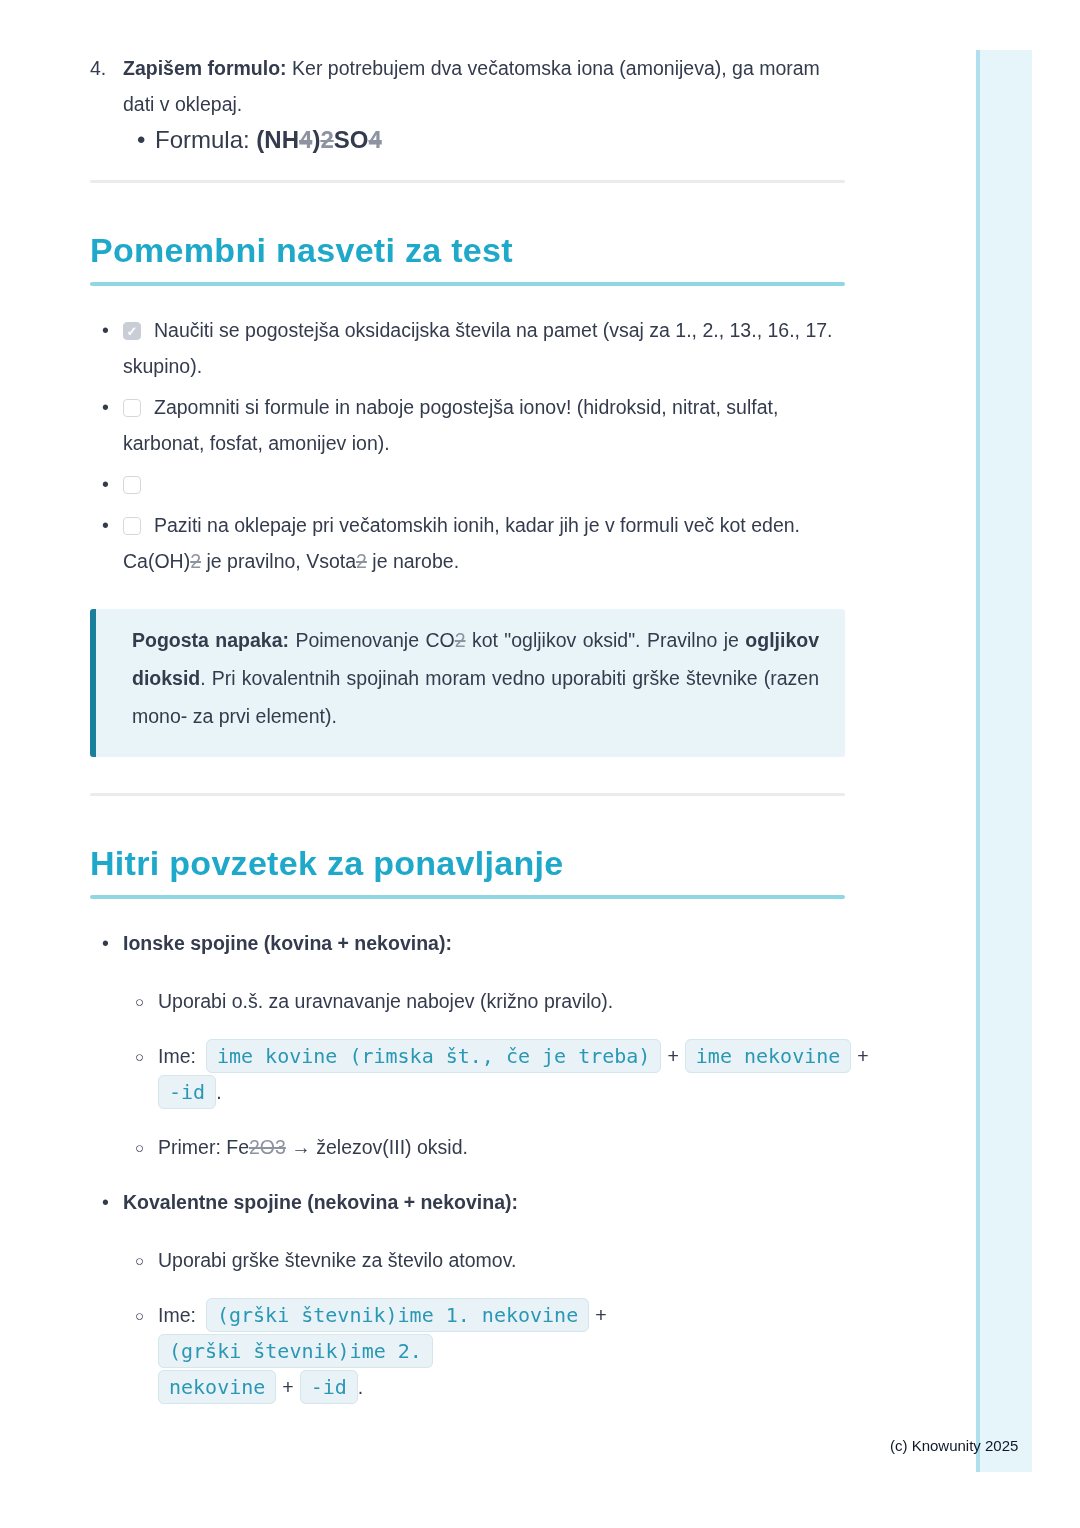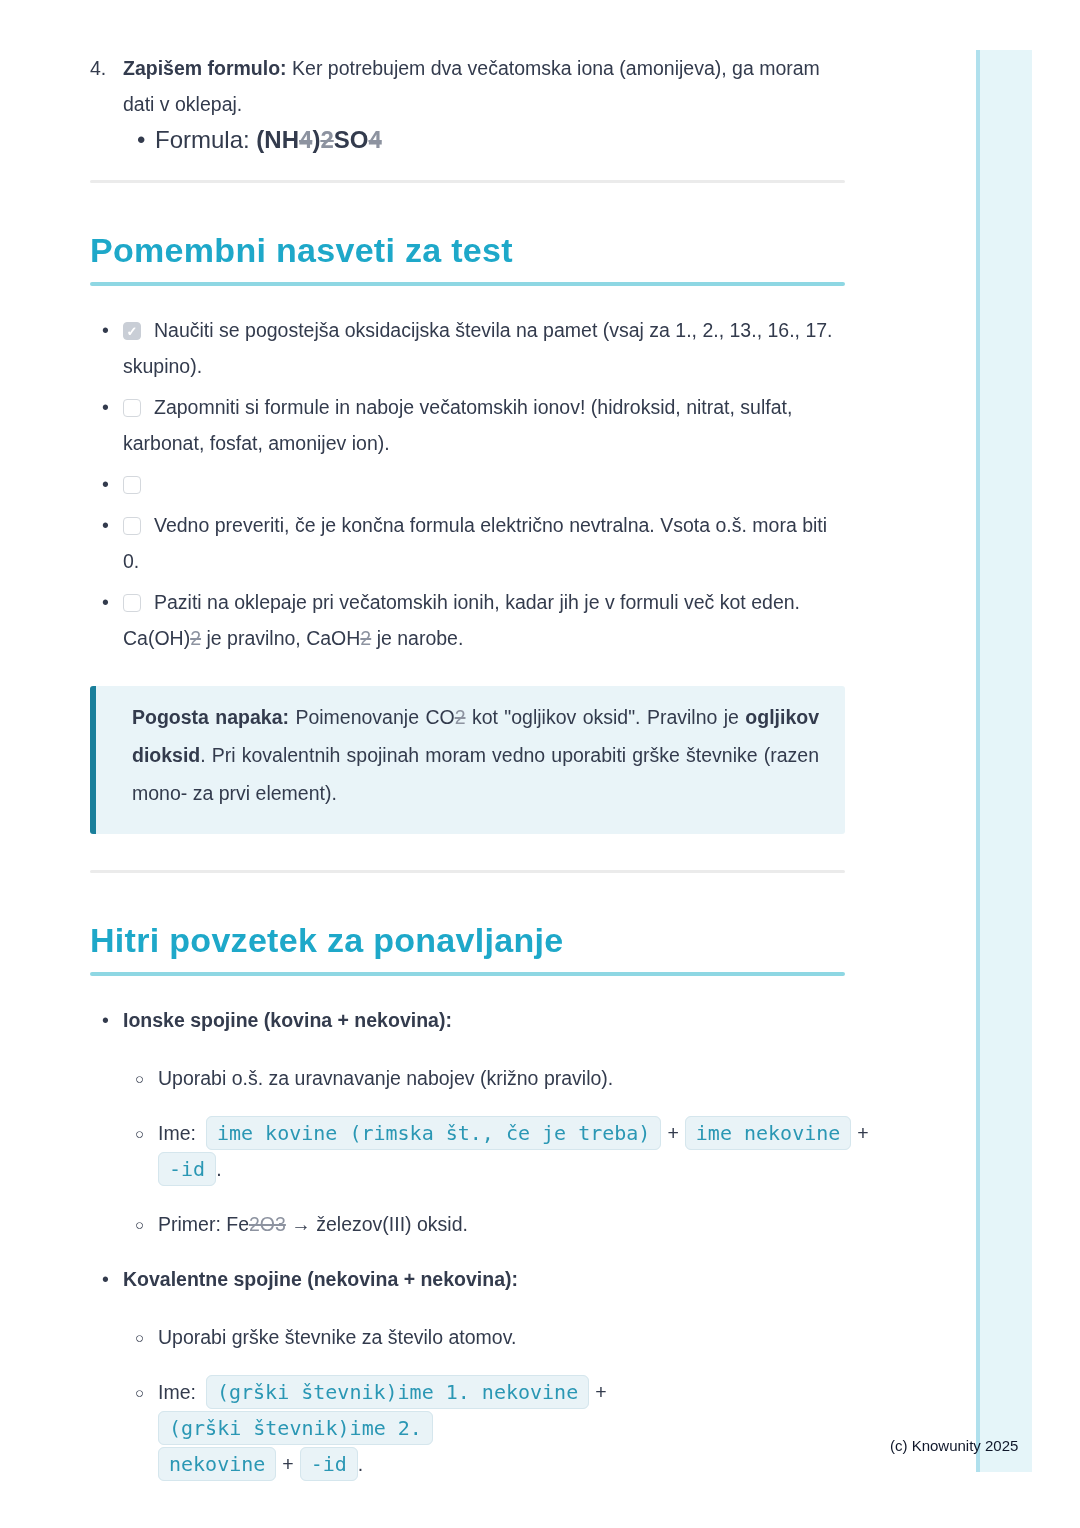--- a/index.html
+++ b/index.html
@@ -185,30 +185,27 @@
     <hr class="divider">
 
     <h2 class="section-heading">Pomembni nasveti za test</h2>
     <div class="heading-underline"></div>
 
     <ul class="checklist">
       <li>
         <span class="checkbox checked"><span class="check">✓</span></span><span class="li-text">Naučiti se pogostejša oksidacijska števila na pamet (vsaj za 1., 2., 13., 16., 17. skupino).</span>
       </li>
       <li>
-        <span class="checkbox"></span><span class="li-text">Zapomniti si formule in naboje večatomskih ionov! (hidroksid, nitrat, sulfat, karbonat, fosfat, amonijev ion).</span>
+        <span class="checkbox"></span><span class="li-text">Zapomniti si formule in naboje pogostejša ionov! (hidroksid, nitrat, sulfat, karbonat, fosfat, amonijev ion).</span>
       </li>
       <li>
         <span class="checkbox"></span>
       </li>
       <li>
-        <span class="checkbox"></span><span class="li-text">Vedno preveriti, če je končna formula električno nevtralna. Vsota o.š. mora biti 0.</span>
-      </li>
-      <li>
-        <span class="checkbox"></span><span class="li-text"><span>Paziti na oklepaje pri večatomskih ionih, kadar jih je v formuli več kot eden. Ca(OH)</span><s>2</s><span> je pravilno, CaOH</span><s>2</s><span> je narobe.</span></span>
+        <span class="checkbox"></span><span class="li-text"><span>Paziti na oklepaje pri večatomskih ionih, kadar jih je v formuli več kot eden. Ca(OH)</span><s>2</s><span> je pravilno, Vsota</span><s>2</s><span> je narobe.</span></span>
       </li>
     </ul>
 
     <div class="callout">
       <p><strong>Pogosta napaka:</strong><span> Poimenovanje CO</span><s>2</s><span> kot "ogljikov oksid". Pravilno je </span><strong>ogljikov dioksid</strong><span>. Pri kovalentnih spojinah moram vedno uporabiti grške števnike (razen mono- za prvi element).</span></p>
     </div>
 
     <hr class="divider" style="margin-top:36px;">
 
     <h2 class="section-heading">Hitri povzetek za ponavljanje</h2>

